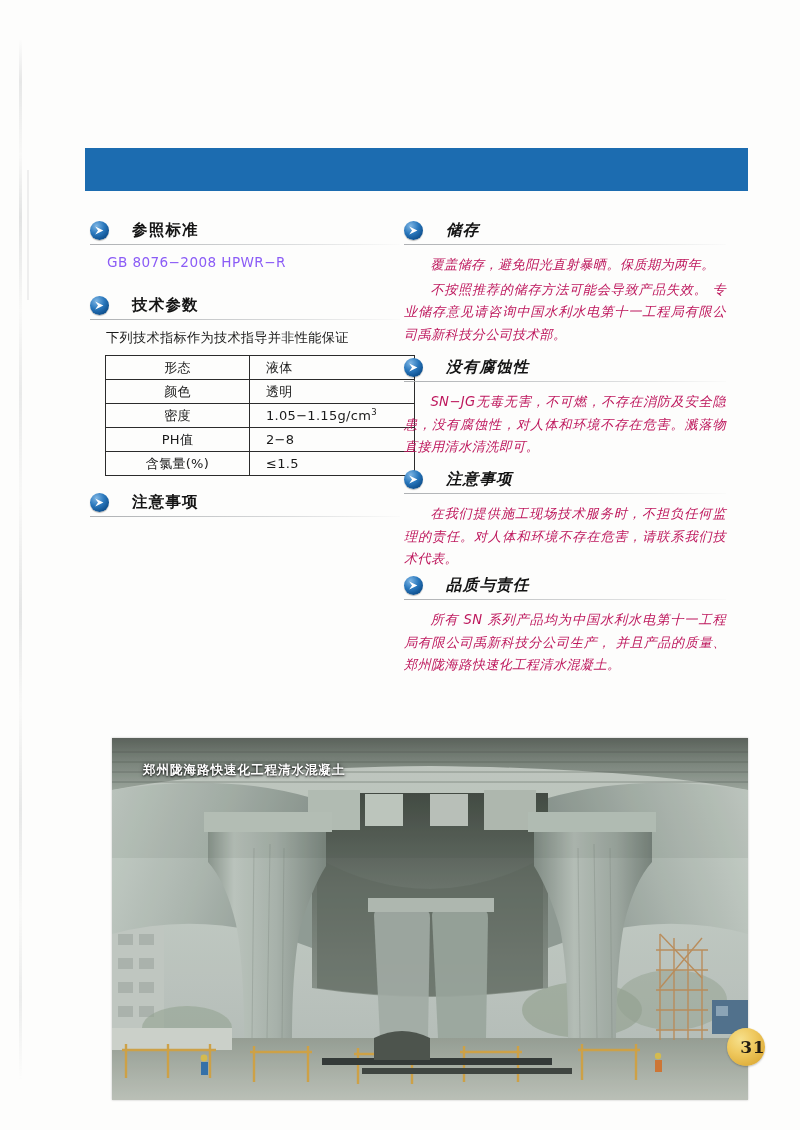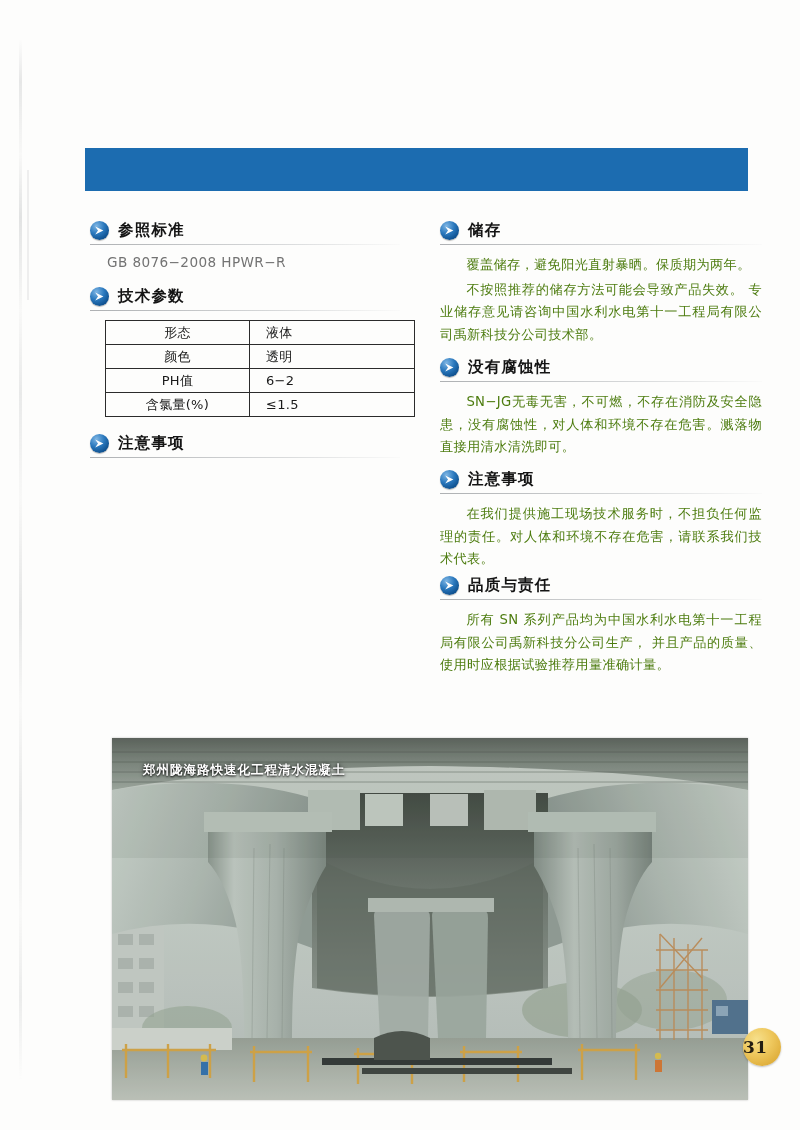--- a/index.html
+++ b/index.html
@@ -62,31 +62,32 @@
 
   
   .col-left {
     position: absolute;
     left: 90px;
     top: 220px;
     width: 310px;
   }
   .col-right {
     position: absolute;
-    left: 440px;
+    left: 404px;
     top: 220px;
     width: 322px;
+    font-style: italic;
   }
 
   .section { margin-bottom: 4px; }
 
   .sec-head {
     display: flex;
     align-items: center;
-    gap: 9px;
+    gap: 23px;
     padding-bottom: 3px;
   }
   .bullet-icon {
     width: 19px;
     height: 19px;
     flex: 0 0 19px;
     border-radius: 50%;
     background: radial-gradient(circle at 34% 26%, #7fb6e4 0%, #2a78bd 42%, #0d4e8c 78%, #0a3f73 100%);
     position: relative;
     box-shadow: 0 1px 1px rgba(0,0,0,0.28);
@@ -107,30 +108,30 @@
     height: 1px;
     background: linear-gradient(to right, rgba(160,163,166,0.85) 0%, rgba(186,189,192,0.55) 62%, rgba(225,227,229,0.1) 100%);
     margin-bottom: 9px;
   }
 
   .body-text {
     font-size: 13.2px;
     line-height: 1.72;
     text-align: justify;
     letter-spacing: 0.35px;
-    color: #4d7c0f;
+    color: #be185d;
   }
   .body-text p { margin: 0 0 2px 0; text-indent: 2em; }
 
   .std-line {
     font-size: 13.6px;
     letter-spacing: 0.4px;
     padding-left: 17px;
-    margin-bottom: 16px;
-    color: #737373;
+    margin-bottom: 25px;
+    color: #8b5cf6;
   }
 
   .tech-lead {
     font-size: 13.2px;
     letter-spacing: 0.3px;
     padding-left: 16px;
     margin-bottom: 8px;
   }
 
   
@@ -188,23 +189,22 @@
   .page-badge {
     position: absolute;
     left: 727px;
     top: 1028px;
     width: 38px;
     height: 38px;
     border-radius: 50%;
     background: radial-gradient(circle at 36% 30%, #f6e08c 0%, #efc95f 40%, #dfae3b 78%, #c9912a 100%);
     display: flex;
     align-items: center;
-    justify-content: flex-start;
+    justify-content: flex-end;
     box-shadow: 0 1px 2px rgba(0,0,0,0.25);
-    margin-left: 16px;
   }
   .page-badge span {
     font-family: "DejaVu Serif", "Liberation Serif", serif;
     font-size: 17px;
     font-weight: bold;
     color: #231d12;
     letter-spacing: 0.5px;
   }
 </style>
 </head>
@@ -235,34 +235,39 @@
     <div class="section">
       <div class="sec-head">
         <span class="bullet-icon">
           <svg width="13" height="13" viewBox="0 0 13 13">
             <path d="M2.2 2.4 L10.4 6.5 L2.2 10.6 L5.0 6.5 Z" fill="#ffffff"></path>
           </svg>
         </span>
         <span class="sec-title">技术参数</span>
       </div>
       <div class="sec-rule"></div>
+      <div class="tech-lead">下列技术指标作为技术指导并非性能保证</div>
 
       <table class="spec">
         <tbody>
           <tr>
             <td class="k">形态</td>
             <td class="v"><span>液体</span></td>
           </tr>
           <tr>
             <td class="k">颜色</td>
             <td class="v"><span>透明</span></td>
           </tr>
           <tr>
+            <td class="k">密度</td>
+            <td class="v"><span>1.05−1.15g/cm</span><sup>3</sup></td>
+          </tr>
+          <tr>
             <td class="k">PH值</td>
-            <td class="v"><span>6−2</span></td>
+            <td class="v"><span>2−8</span></td>
           </tr>
           <tr>
             <td class="k">含氯量(%)</td>
             <td class="v"><span>≤1.5</span></td>
           </tr>
         </tbody>
       </table>
     </div>
 
     <div class="section">
@@ -331,21 +336,21 @@
       <div class="sec-head">
         <span class="bullet-icon">
           <svg width="13" height="13" viewBox="0 0 13 13">
             <path d="M2.2 2.4 L10.4 6.5 L2.2 10.6 L5.0 6.5 Z" fill="#ffffff"></path>
           </svg>
         </span>
         <span class="sec-title">品质与责任</span>
       </div>
       <div class="sec-rule"></div>
       <div class="body-text">
-        <p>所有 SN 系列产品均为中国水利水电第十一工程局有限公司禹新科技分公司生产， 并且产品的质量、 使用时应根据试验推荐用量准确计量。</p>
+        <p>所有 SN 系列产品均为中国水利水电第十一工程局有限公司禹新科技分公司生产， 并且产品的质量、 郑州陇海路快速化工程清水混凝土。</p>
       </div>
     </div>
 
   </div>
 
   <div class="photo-frame">
     <svg width="636" height="362" viewBox="0 0 636 362">
       <defs>
         <linearGradient id="sky" x1="0" y1="0" x2="0" y2="1">
           <stop offset="0%" stop-color="#d8dcd6"></stop>

